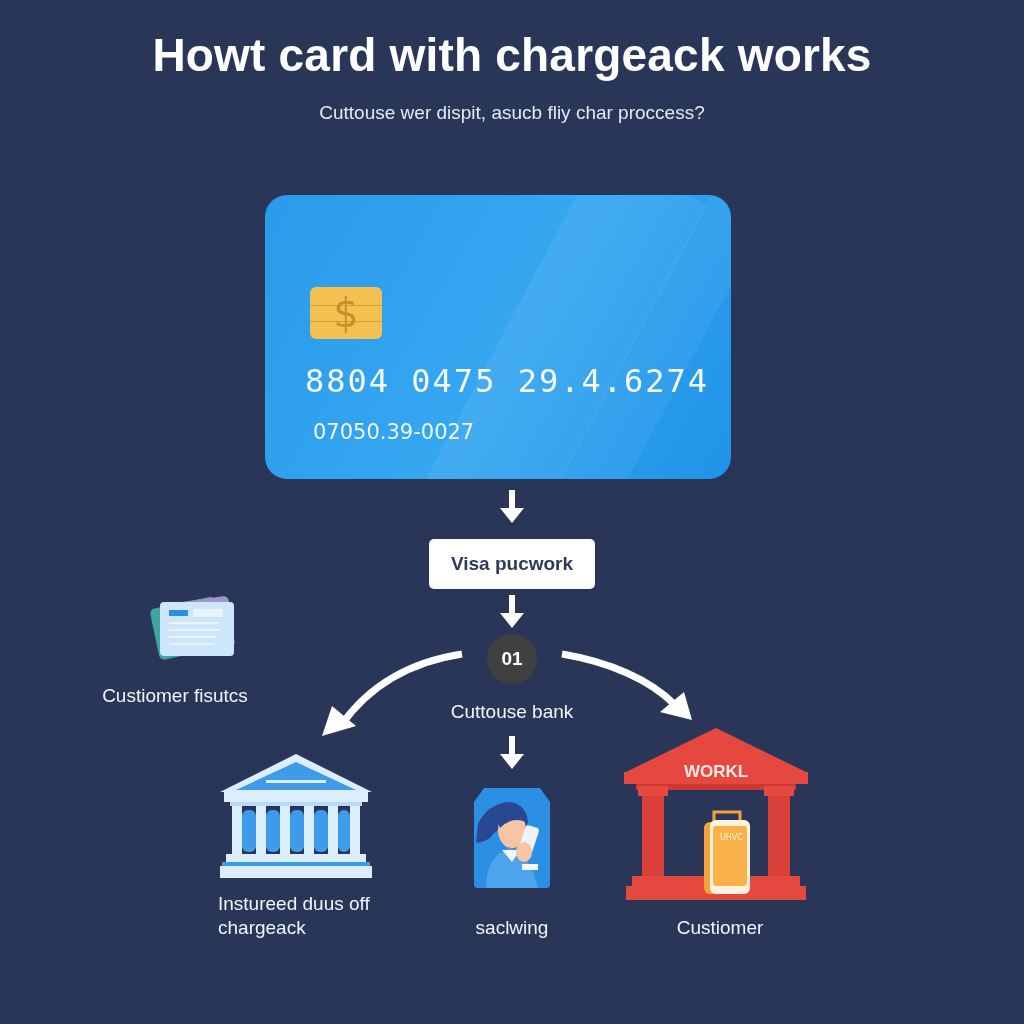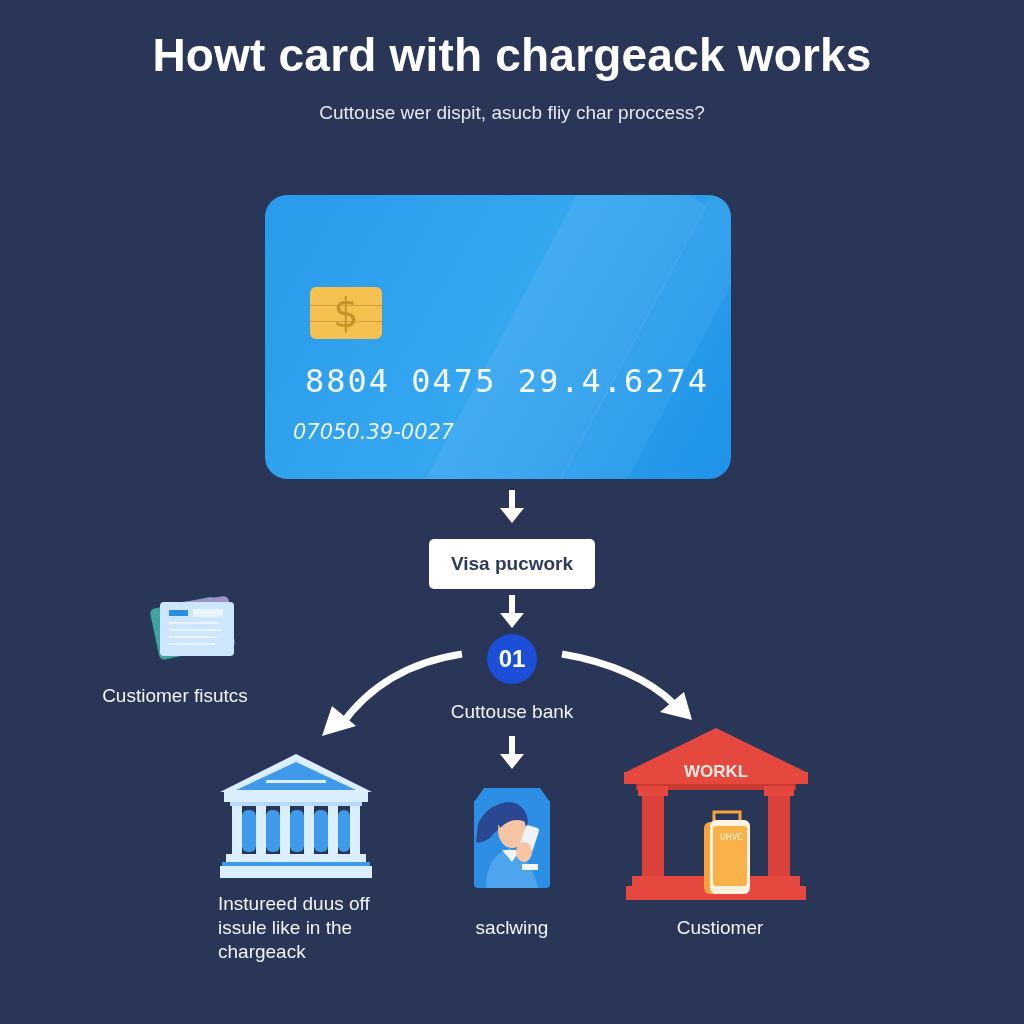--- a/index.html
+++ b/index.html
@@ -50,39 +50,39 @@
     }
     .chip .line {
       position: absolute; left: 0; width: 100%; height: 1px; background: #d49f3a;
     }
     .card-number {
       position: absolute; left: 40px; top: 155px;
       font-family: "DejaVu Sans Mono", monospace;
       font-size: 32px; letter-spacing: 2px; color: #f4f9ff; margin-top: 12px;
     }
     .card-sub {
-      position: absolute; left: 28px; top: 225px;
+      position: absolute; left: 48px; top: 225px;
       font-family: "DejaVu Sans", sans-serif;
-      font-size: 21px; color: #f0f7ff; font-style: italic;
+      font-size: 21px; color: #f0f7ff;
     }
     
     .arrow-down {
       width: 30px; height: 34px;
     }
     
     .visa-box {
       left: 429px; top: 539px; width: 166px; height: 50px;
       background: #ffffff; border-radius: 5px;
       color: #2e3a5c; font-size: 19px; font-weight: bold;
       display: flex; align-items: center; justify-content: center;
     }
     .step-circle {
       left: 487px; top: 634px; width: 50px; height: 50px;
-      border-radius: 50%; background: #1d4ed8;
-      color: #ffffff; font-size: 24px; font-weight: bold;
+      border-radius: 50%; background: #404040;
+      color: #ffffff; font-size: 19px; font-weight: bold;
       display: flex; align-items: center; justify-content: center;
     }
     .label {
       font-size: 19px; color: #f2f4fa; line-height: 24px;
     }
     .issuing-label { left: 412px; top: 700px; width: 200px; text-align: center; }
     .customer-label { left: 80px; top: 684px; width: 190px; text-align: center; }
     .left-label { left: 196px; top: 892px; width: 200px; text-align: left; padding-left: 22px; }
     .mid-label { left: 412px; top: 916px; width: 200px; text-align: center; }
     .right-label { left: 620px; top: 916px; width: 200px; text-align: center; }
@@ -174,21 +174,20 @@
     <rect x="72" y="58" width="14" height="42" rx="6"></rect>
     <rect x="96" y="58" width="14" height="42" rx="6"></rect>
     <rect x="120" y="58" width="12" height="42" rx="6"></rect>
   </g>
   <rect x="8" y="102" width="140" height="8" fill="#dbeefe"></rect>
   <rect x="4" y="110" width="148" height="4" fill="#3f9bea"></rect>
   <rect x="2" y="114" width="152" height="12" fill="#dbeefe"></rect>
 </svg>
 <div class="abs label left-label">
   <div>Instureed duus off</div>
-  <div>issule like in the</div>
   <div>chargeack</div>
 </div>
 
 <svg class="abs" style="left:472px; top:788px;" width="80" height="100" viewBox="0 0 80 100">
   <path d="M12,0 L68,0 L78,14 L78,96 Q78,100 74,100 L6,100 Q2,100 2,96 L2,14 Z" fill="#2d8fe4"></path>
   <path d="M6,36 Q14,18 34,14 Q54,14 56,34 L52,44 Q30,32 18,50 Q8,56 4,54 Z" fill="#2a4791"></path>
   <ellipse cx="40" cy="42" rx="14" ry="18" fill="#f6c6a4"></ellipse>
   <path d="M26,34 Q34,16 54,26 L54,34 Q40,28 28,40 Z" fill="#2a4791"></path>
   <path d="M14,100 Q14,68 38,60 Q58,66 66,100 Z" fill="#4fa4ee"></path>
   <polygon points="30,62 40,74 48,62" fill="#f2f6fb"></polygon>

